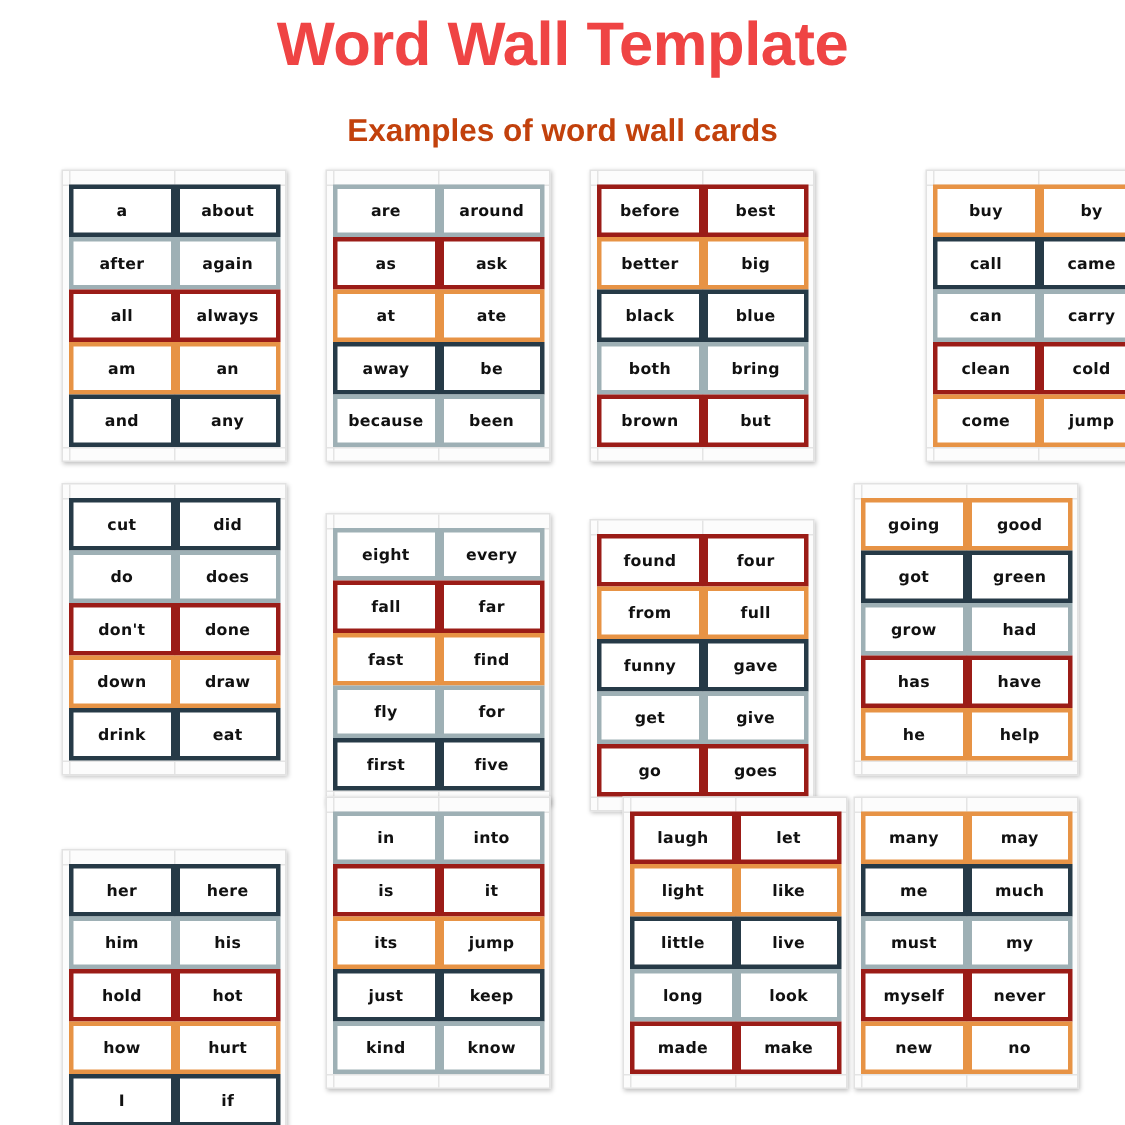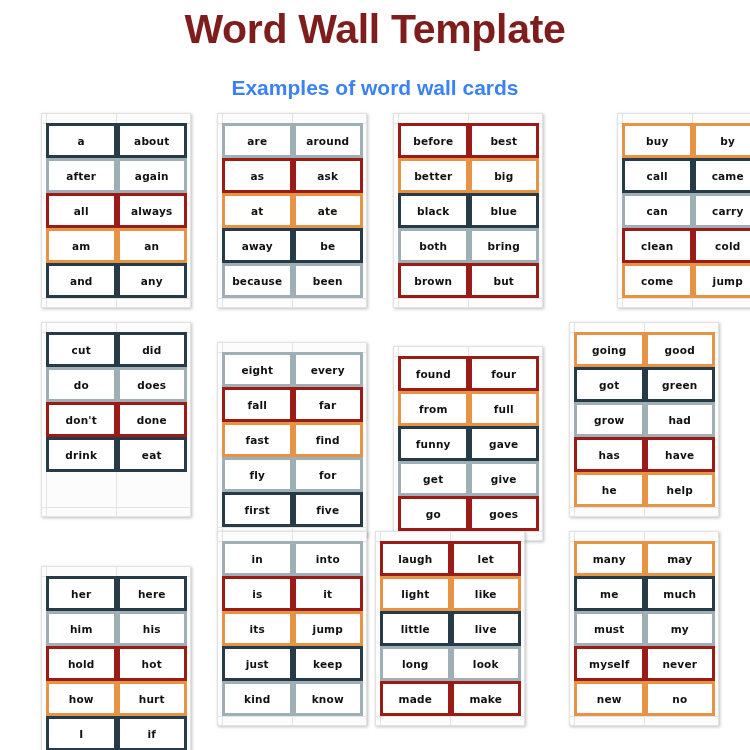--- a/index.html
+++ b/index.html
@@ -2,26 +2,26 @@
 <html><head>
 <meta charset="utf-8">
 <style>
   html, body { margin:0; padding:0; }
   body {
     width:750px; height:750px; background:#ffffff; position:relative; overflow:hidden;
     font-family:"Liberation Sans", sans-serif;
   }
   .title {
     position:absolute; left:0; top:6px; width:750px; text-align:center;
-    font-family:"Liberation Sans", sans-serif; font-weight:bold; font-size:41px; color:#7f1d1d;
+    font-family:"Liberation Sans", sans-serif; font-weight:bold; font-size:41px; color:#ef4444;
     letter-spacing:-0.3px;
   }
   .subtitle {
     position:absolute; left:0; top:76px; width:750px; text-align:center;
-    font-family:"Liberation Sans", sans-serif; font-weight:bold; font-size:21px; color:#3b82f6;
+    font-family:"Liberation Sans", sans-serif; font-weight:bold; font-size:21px; color:#c2410c;
   }
   .card {
     position:absolute; width:150px; height:195px; background:#fcfcfc;
     box-shadow: 1px 1px 3px rgba(0,0,0,0.25);
     border:1px solid #e2e2e2; box-sizing:border-box;
     background-image:
       linear-gradient(#e4e4e4,#e4e4e4),
       linear-gradient(#e4e4e4,#e4e4e4),
       linear-gradient(#e4e4e4,#e4e4e4),
       linear-gradient(#e4e4e4,#e4e4e4);
@@ -154,20 +154,24 @@
           <div class="word">did</div>
         </div>
         <div class="row c-gray">
           <div class="word">do</div>
           <div class="word">does</div>
         </div>
         <div class="row c-red">
           <div class="word">don't</div>
           <div class="word">done</div>
         </div>
+        <div class="row c-orange">
+          <div class="word">down</div>
+          <div class="word">draw</div>
+        </div>
         <div class="row c-navy">
           <div class="word">drink</div>
           <div class="word">eat</div>
         </div>
       </div>
     </div>
     <div class="card" style="left: 217px; top: 322px; margin-top: 20px;">
       <div class="rows">
         <div class="row c-gray">
           <div class="word">eight</div>
@@ -280,21 +284,21 @@
         <div class="row c-navy">
           <div class="word">just</div>
           <div class="word">keep</div>
         </div>
         <div class="row c-gray">
           <div class="word">kind</div>
           <div class="word">know</div>
         </div>
       </div>
     </div>
-    <div class="card" style="left: 375px; top: 531px;">
+    <div class="card" style="left: 415px; top: 531px;">
       <div class="rows">
         <div class="row c-red">
           <div class="word">laugh</div>
           <div class="word">let</div>
         </div>
         <div class="row c-orange">
           <div class="word">light</div>
           <div class="word">like</div>
         </div>
         <div class="row c-navy">

